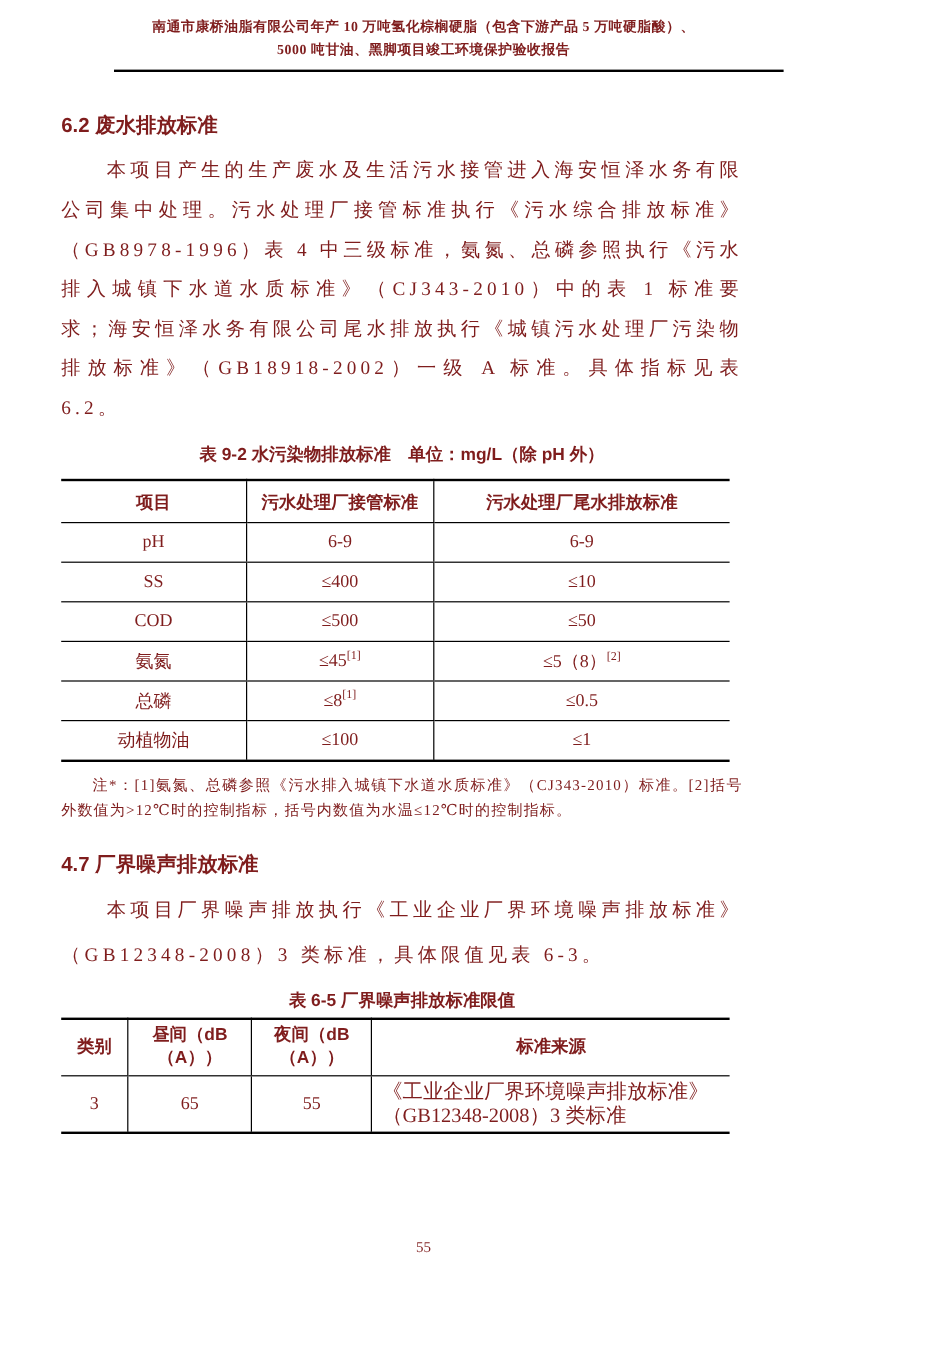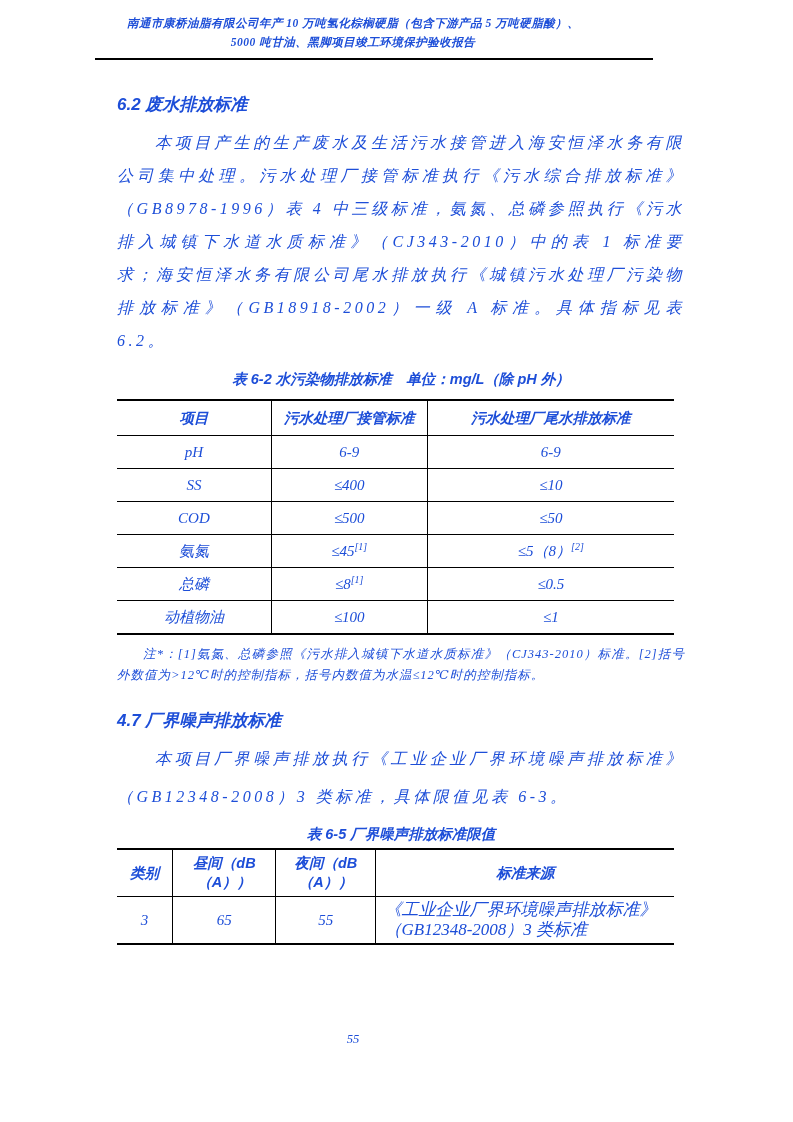--- a/index.html
+++ b/index.html
@@ -1,37 +1,36 @@
 <!DOCTYPE html>
 <html><head>
 <meta charset="utf-8">
 <style>
   html,body { margin:0; padding:0; background:#ffffff; }
   .page {
     position:relative;
     width:706px; height:1122px;
     background:#ffffff;
-    color:#1d4ed8;
+    color:#7f1d1d;
     font-family:"Liberation Serif","DejaVu Serif",serif;
     overflow:hidden;
-    font-style:italic;
   }
   
   .doc-header { padding-top:14px; text-align:center; }
   .doc-header-line {
     font-size:11.5px; line-height:19px; font-weight:600;
     letter-spacing:0.5px;
   }
   .doc-header-rule {
     margin:6px 53px 0 95px;
     border-top:2px solid #000;
     height:0;
   }
   
-  .content { margin-left:117px; width:568px; }
+  .content { margin-left:51px; width:568px; }
   .section-heading {
     font-family:"Liberation Sans","DejaVu Sans",sans-serif;
     font-weight:bold; font-size:17px; line-height:22px;
     margin:34px 0 0 0;
   }
   .h63 { margin-top:24px; }
   .body-para {
     font-size:16px; line-height:33px;
     letter-spacing:3.5px;
     text-align:justify; text-justify:inter-character;
@@ -101,21 +100,21 @@
     <div class="doc-header-line">5000 吨甘油、黑脚项目竣工环境保护验收报告</div>
     <div class="doc-header-rule"></div>
   </div>
 
   <div class="content">
 
     <h2 class="section-heading">6.2 废水排放标准</h2>
 
     <p class="body-para">本项目产生的生产废水及生活污水接管进入海安恒泽水务有限公司集中处理。污水处理厂接管标准执行《污水综合排放标准》（GB8978-1996）表 4 中三级标准，氨氮、总磷参照执行《污水排入城镇下水道水质标准》（CJ343-2010）中的表 1 标准要求；海安恒泽水务有限公司尾水排放执行《城镇污水处理厂污染物排放标准》（GB18918-2002）一级 A 标准。具体指标见表 6.2。</p>
 
-    <div class="table-caption">表 6-2 水污染物排放标准　单位：mg/L（除 pH 外）</div>
+    <div class="table-caption">表 9-2 水污染物排放标准　单位：mg/L（除 pH 外）</div>
 
     <table class="t62">
       <colgroup>
         <col style="width:27.7%">
           <col style="width:28%">
           <col style="width:44.3%">
       </colgroup>
       <thead>
         <tr>
           <th>项目</th>

